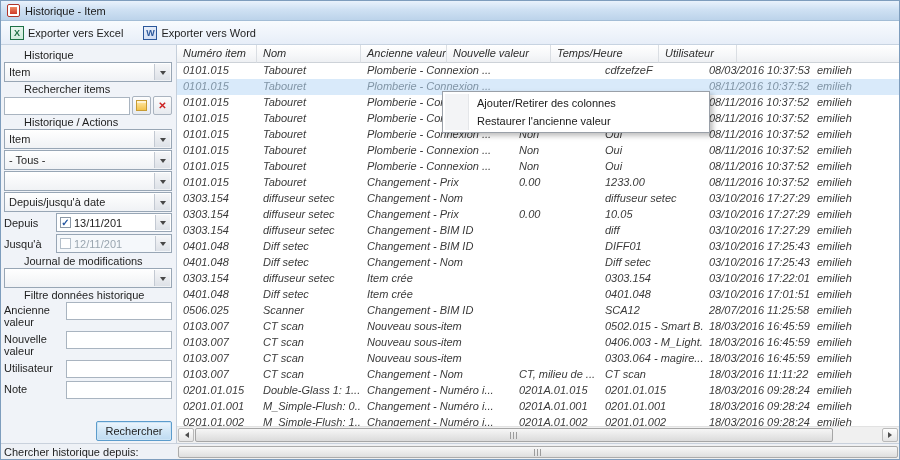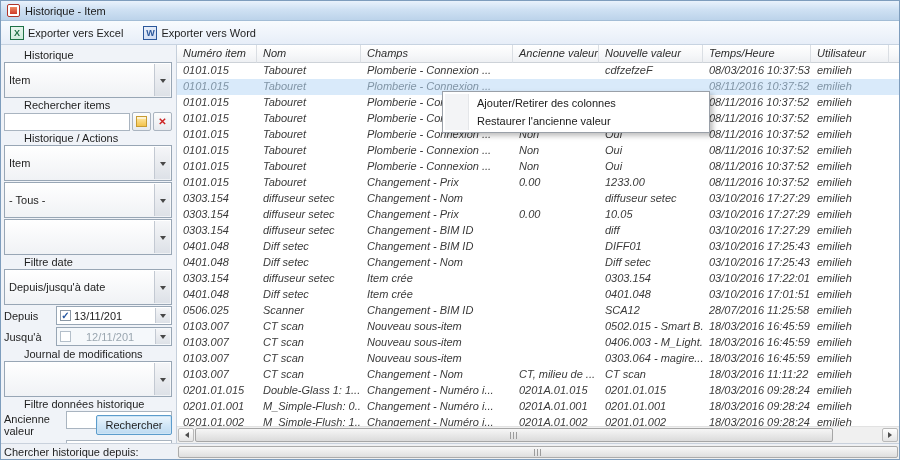--- a/index.html
+++ b/index.html
@@ -18,43 +18,43 @@
   .tb-btn{display:flex;align-items:center;gap:4px;background:none;border:1px solid transparent;font:inherit;color:#1e1e1e;padding:1px 4px;cursor:default;}
   .doc-icon{width:14px;height:14px;border:1px solid;display:inline-flex;align-items:center;justify-content:center;font-size:9px;font-weight:bold;flex:none;}
   .doc-icon.excel{border-color:#1e7145;color:#1e7145;background:linear-gradient(160deg,#eaf6ef,#cdeadb);}
   .doc-icon.word{border-color:#2b579a;color:#2b579a;background:linear-gradient(160deg,#eaf0fa,#cfdcf2);}
 
   .content{flex:1;display:flex;min-height:0;}
 
   
   .sidebar{flex:0 0 176px;background:#f0f3f8;border-right:1px solid #c5cfdb;padding:3px 4px 0 3px;position:relative;overflow:hidden;}
   .lbl{margin:1px 0 1px;color:#1e1e1e;white-space:nowrap;padding-left:20px;}
-  .combo{height:36px;border:1px solid #98a6b5;background:linear-gradient(#ffffff,#f0f2f5);display:flex;align-items:center;position:relative;padding-left:4px;margin-bottom:1px;overflow:hidden;}
+  .combo{height:20px;border:1px solid #98a6b5;background:linear-gradient(#ffffff,#f0f2f5);display:flex;align-items:center;position:relative;padding-left:4px;margin-bottom:1px;overflow:hidden;}
   .combo-val{white-space:nowrap;overflow:hidden;padding-right:18px;}
   .combo-arrow{position:absolute;right:1px;top:1px;bottom:1px;width:16px;background:linear-gradient(#f5f6f8,#dde1e7);border-left:1px solid #c3c9d2;display:flex;align-items:center;justify-content:center;}
   .combo-arrow::after{content:"";border:3px solid transparent;border-top:4px solid #474747;margin-top:4px;}
   .search-row{display:flex;gap:2px;align-items:center;}
   .txt{height:18px;border:1px solid #a9b4c0;background:#fff;font:inherit;padding:0 3px;min-width:0;}
   .search-row .txt{flex:1;}
   .mini-btn{width:19px;height:19px;flex:none;border:1px solid #aab4c0;background:linear-gradient(#fdfdfd,#e7eaef);display:flex;align-items:center;justify-content:center;padding:0;border-radius:2px;}
   .note-icon{width:11px;height:11px;background:linear-gradient(#ffe9a8,#f3c34d);border:1px solid #c79b33;box-shadow:inset 0 2px 0 rgba(255,255,255,.55);}
   .x-icon{color:#cc2222;font-weight:bold;font-size:10px;line-height:10px;}
   .inline-row{display:flex;align-items:center;margin-bottom:2px;}
   .inline-lbl{width:52px;flex:none;white-space:nowrap;}
   .datepick{flex:1;height:19px;border:1px solid #98a6b5;background:#fff;display:flex;align-items:center;gap:3px;padding-left:3px;position:relative;overflow:hidden;}
   .datepick .combo-arrow{width:15px;}
   .datepick.disabled{background:#f5f8fb;}
-  .datepick.disabled .date-val{color:#9aa6b0;margin-left:12px;}
+  .datepick.disabled .date-val{color:#9aa6b0;}
   .chk{width:11px;height:11px;flex:none;border:1px solid #8a97a5;background:#fff;font-size:10px;line-height:9px;color:#2456a0;text-align:center;font-weight:bold;}
   .chk.unchecked{color:transparent;border-color:#b4bfca;}
   .date-val{white-space:nowrap;}
   .frow{display:flex;align-items:flex-start;margin-bottom:3px;}
   .frow .flabel{width:62px;flex:none;padding-top:2px;white-space:normal;}
   .frow .txt{width:106px;flex:none;}
-  .btn-row{position:absolute;right:4px;bottom:8px;}
+  .btn-row{position:absolute;right:4px;bottom:2px;}
   .btn-rechercher{width:76px;height:20px;border:1px solid #5c9ccc;border-radius:2px;background:linear-gradient(#edf6fd,#d2e7f7 50%,#bedaf1);box-shadow:inset 0 0 0 1px #cde4f5;font:inherit;color:#1e1e1e;}
 
   
   .table-area{flex:1;position:relative;background:#fff;overflow:hidden;min-width:0;font-style:italic;}
   .thead{display:flex;height:18px;}
   .hcell{flex:none;border-right:1px solid #dadee3;border-bottom:1px solid #cdd2d8;background:linear-gradient(#ffffff,#f6f7f9 60%,#eef0f3);padding:2px 3px 0 6px;white-space:nowrap;overflow:hidden;color:#2d2d2d;}
   .hcell.hfill{flex:1;border-right:none;}
   .tbody{position:absolute;top:18px;left:0;right:0;bottom:17px;overflow:hidden;}
   .trow{display:flex;height:16px;line-height:15px;color:#3a3a3a;}
   .trow.selected{background:#d9eafa;color:#8195a6;}
@@ -129,21 +129,20 @@
       </div>
       <div class="combo">
         <span class="combo-val">- Tous -</span>
         <span class="combo-arrow"></span>
       </div>
       <div class="combo">
         <span class="combo-val"></span>
         <span class="combo-arrow"></span>
       </div>
 
-      <div class="lbl">Filtre date</div>
       <div class="combo">
         <span class="combo-val">Depuis/jusqu'à date</span>
         <span class="combo-arrow"></span>
       </div>
 
       <div class="inline-row">
         <span class="inline-lbl">Depuis</span>
         <div class="datepick">
           <span class="chk">✓</span>
           <span class="date-val">13/11/201</span>
@@ -186,21 +185,20 @@
 
       <div class="btn-row">
         <button class="btn-rechercher">Rechercher</button>
       </div>
     </div>
 
     <div class="table-area">
       <div class="thead">
           <div class="hcell c0">Numéro item</div>
           <div class="hcell c1">Nom</div>
-          <div class="hcell c2">Champs</div>
           <div class="hcell c3">Ancienne valeur</div>
           <div class="hcell c4">Nouvelle valeur</div>
           <div class="hcell c5">Temps/Heure</div>
           <div class="hcell c6">Utilisateur</div>
           <div class="hcell hfill"></div>
         </div>
       <div class="tbody">
           <div class="trow">
             <div class="tcell c0">0101.015</div>
             <div class="tcell c1">Tabouret</div>

